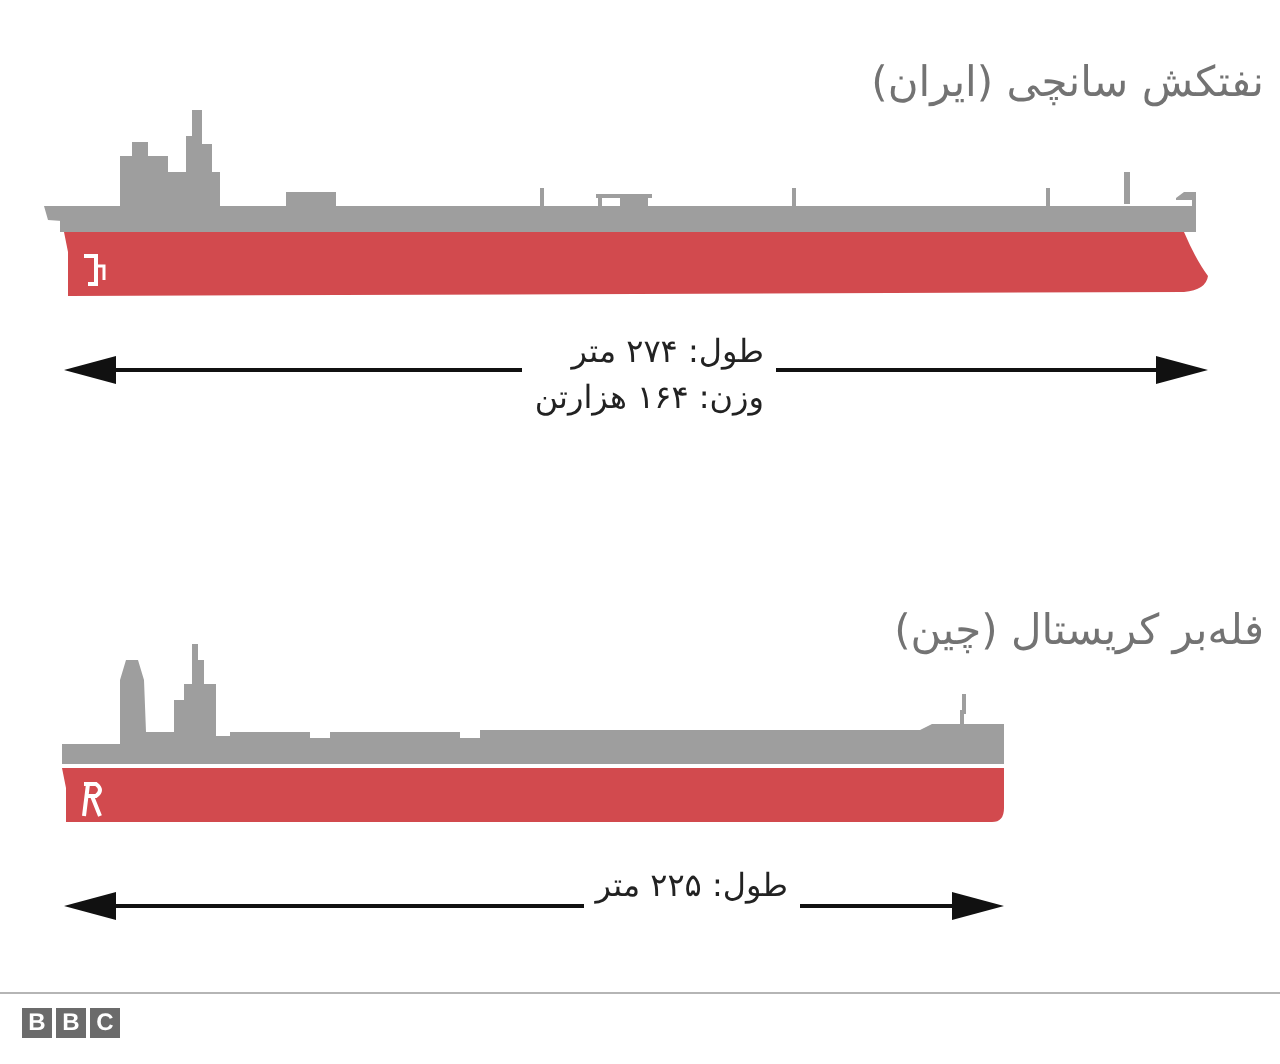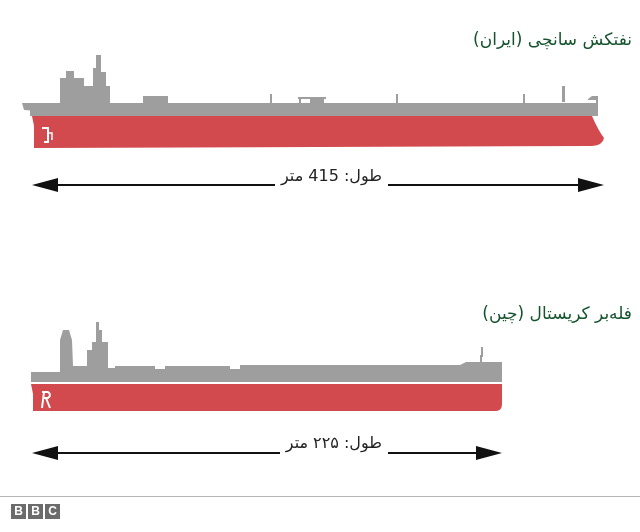--- a/index.html
+++ b/index.html
@@ -1,17 +1,17 @@
 <!DOCTYPE html>
 <html><head>
   <meta charset="utf-8">
   <style>
     html, body { margin:0; padding:0; background:#ffffff; }
     body { width:640px; height:532px; position:relative; overflow:hidden; font-family:"DejaVu Sans", sans-serif; color:#222; }
-    .ship-title { position:absolute; font-size:17px; direction:rtl; text-align:left; color:#14532d; white-space:nowrap; }
+    .ship-title { position:absolute; font-size:21px; direction:rtl; text-align:left; color:#737373; white-space:nowrap; }
     .ship-svg { position:absolute; left:0; }
     .arrow-svg { position:absolute; left:0; }
     .stats { position:absolute; direction:rtl; text-align:right; font-size:16px; line-height:23px; background:#fff; padding:0 6px; white-space:nowrap; }
     .footer-line { position:absolute; left:0; top:496px; width:640px; height:1px; background:#b5b5b5; }
     .bbc { position:absolute; left:11px; top:504px; display:flex; gap:2px; }
     .bbc span { display:inline-block; width:15px; height:15px; background:#6b6b6b; color:#fff; font-family:"Liberation Sans", sans-serif; font-weight:bold; font-size:12px; line-height:15px; text-align:center; }
   </style>
 </head>
 <body>
 
@@ -38,42 +38,43 @@
   <path d="M48,133 L52,133 L52,140" stroke="#fff" stroke-width="1.5" fill="none"></path>
 </svg>
 
 <svg class="arrow-svg" width="640" height="20" style="top:175px;" viewBox="0 0 640 20">
   <line x1="50" y1="10" x2="590" y2="10" stroke="#111" stroke-width="2"></line>
   <polygon points="32,10 58,3 58,17" fill="#111"></polygon>
   <polygon points="604,10 578,3 578,17" fill="#111"></polygon>
 </svg>
 
 <div class="stats" style="right:252px; top:164px;">
-  <div>طول: 415 متر</div>
+  <div>طول: ۲۷۴ متر</div>
+  <div>وزن: ۱۶۴ هزارتن</div>
 </div>
 
 <div class="ship-title" style="right:8px; top:303px;margin-left:24px;">فله‌بر کریستال (چین)</div>
 
 <svg class="ship-svg" width="640" height="110" style="top:310px;" viewBox="0 310 640 110">
   <g fill="#9e9e9e">
     <polygon points="31,372 60,372 60,340 63,330 69,330 72,340 73,366 87,366 87,350 92,350 92,342 98,342 98,330 102,330 102,342 108,342 108,368 115,368 115,366 155,366 155,369 165,369 165,366 230,366 230,369 240,369 240,365 460,365 466,362 480,362 480,355 482,355 482,362 502,362 502,382 31,382"></polygon>
     <rect x="96" y="322" width="3" height="20"></rect>
     <rect x="481" y="347" width="2" height="10"></rect>
   </g>
   <path fill="#d24a4e" d="M31,384 L502,384 L502,404 Q502,411 496,411 L33,411 L33,394 L31,384 Z"></path>
   <path d="M42,392 L48,392 Q52,395 48,398 L44,398 M46,398 L50,408 M44,392 L42,408" stroke="#fff" stroke-width="2" fill="none"></path>
 </svg>
 
 <svg class="arrow-svg" width="640" height="20" style="top:443px;" viewBox="0 0 640 20">
   <line x1="50" y1="10" x2="490" y2="10" stroke="#111" stroke-width="2"></line>
   <polygon points="32,10 58,3 58,17" fill="#111"></polygon>
   <polygon points="502,10 476,3 476,17" fill="#111"></polygon>
 </svg>
 
-<div class="stats" style="right:252px; top:431px;text-align:right;">
+<div class="stats" style="right:240px; top:431px;text-align:right;">
   <div>طول: ۲۲۵ متر</div>
 </div>
 
 <div class="footer-line"></div>
 <div class="bbc">
   <span>B</span>
   <span>B</span>
   <span>C</span>
 </div>
 

